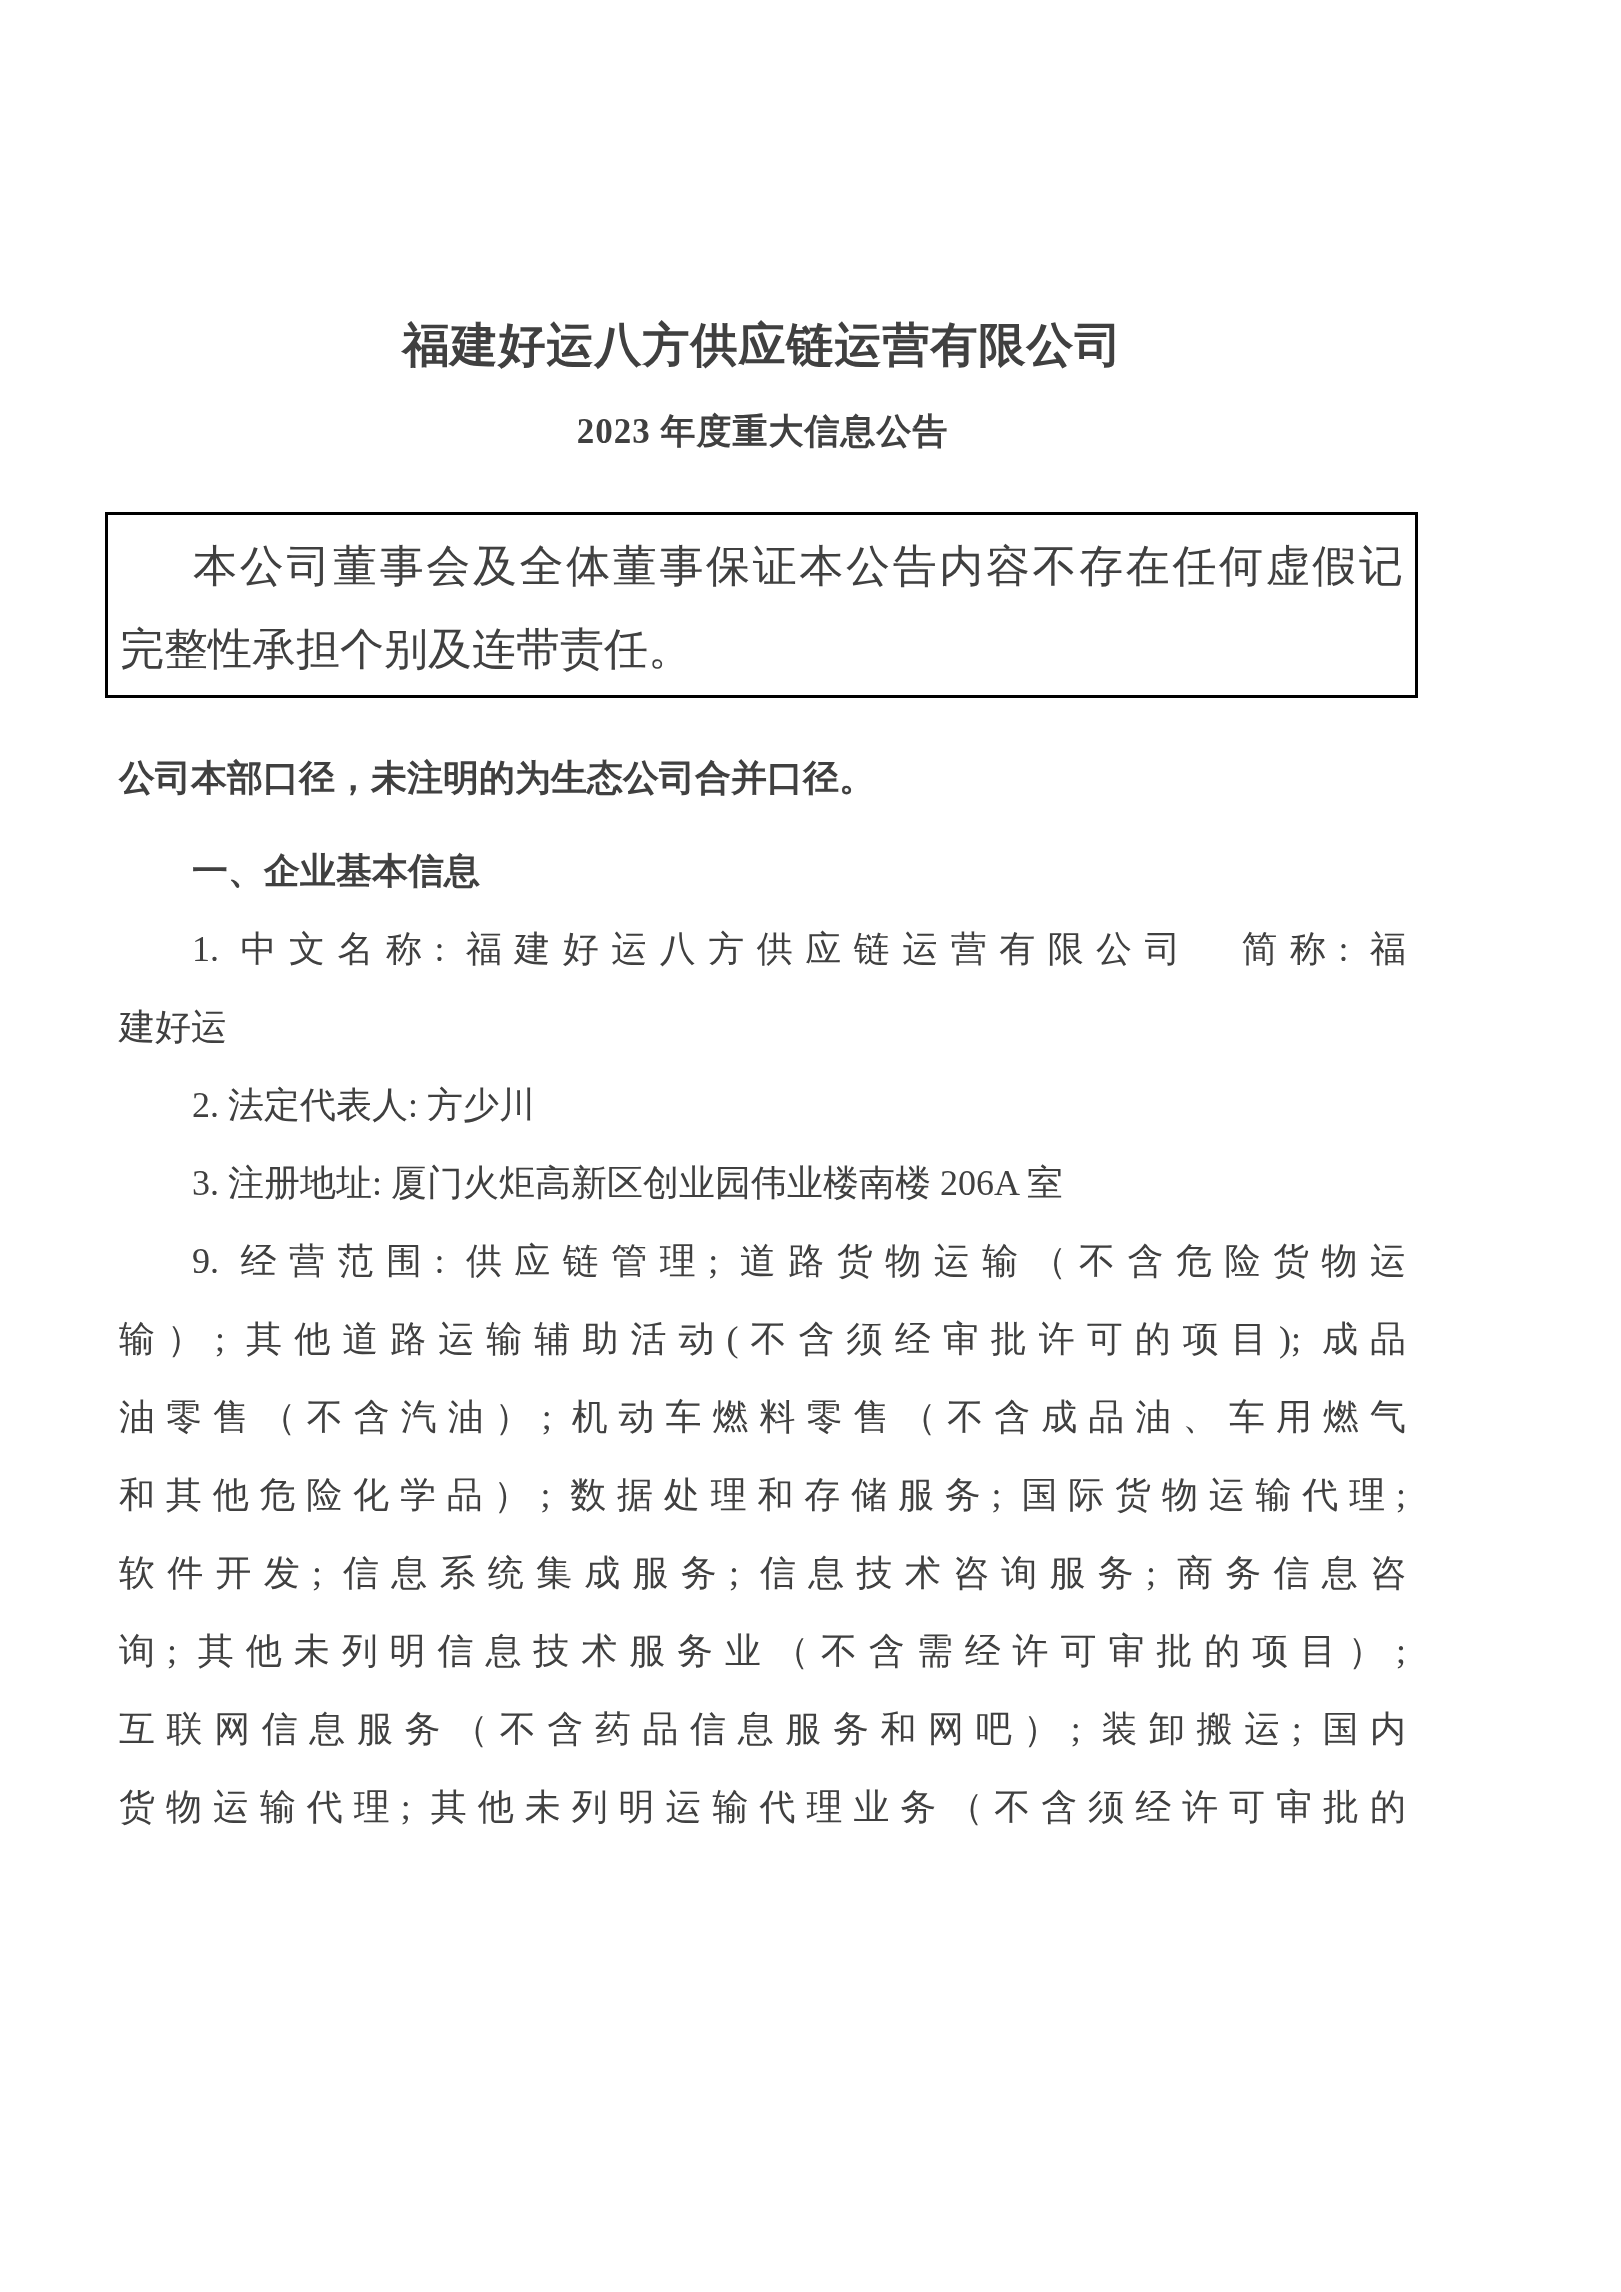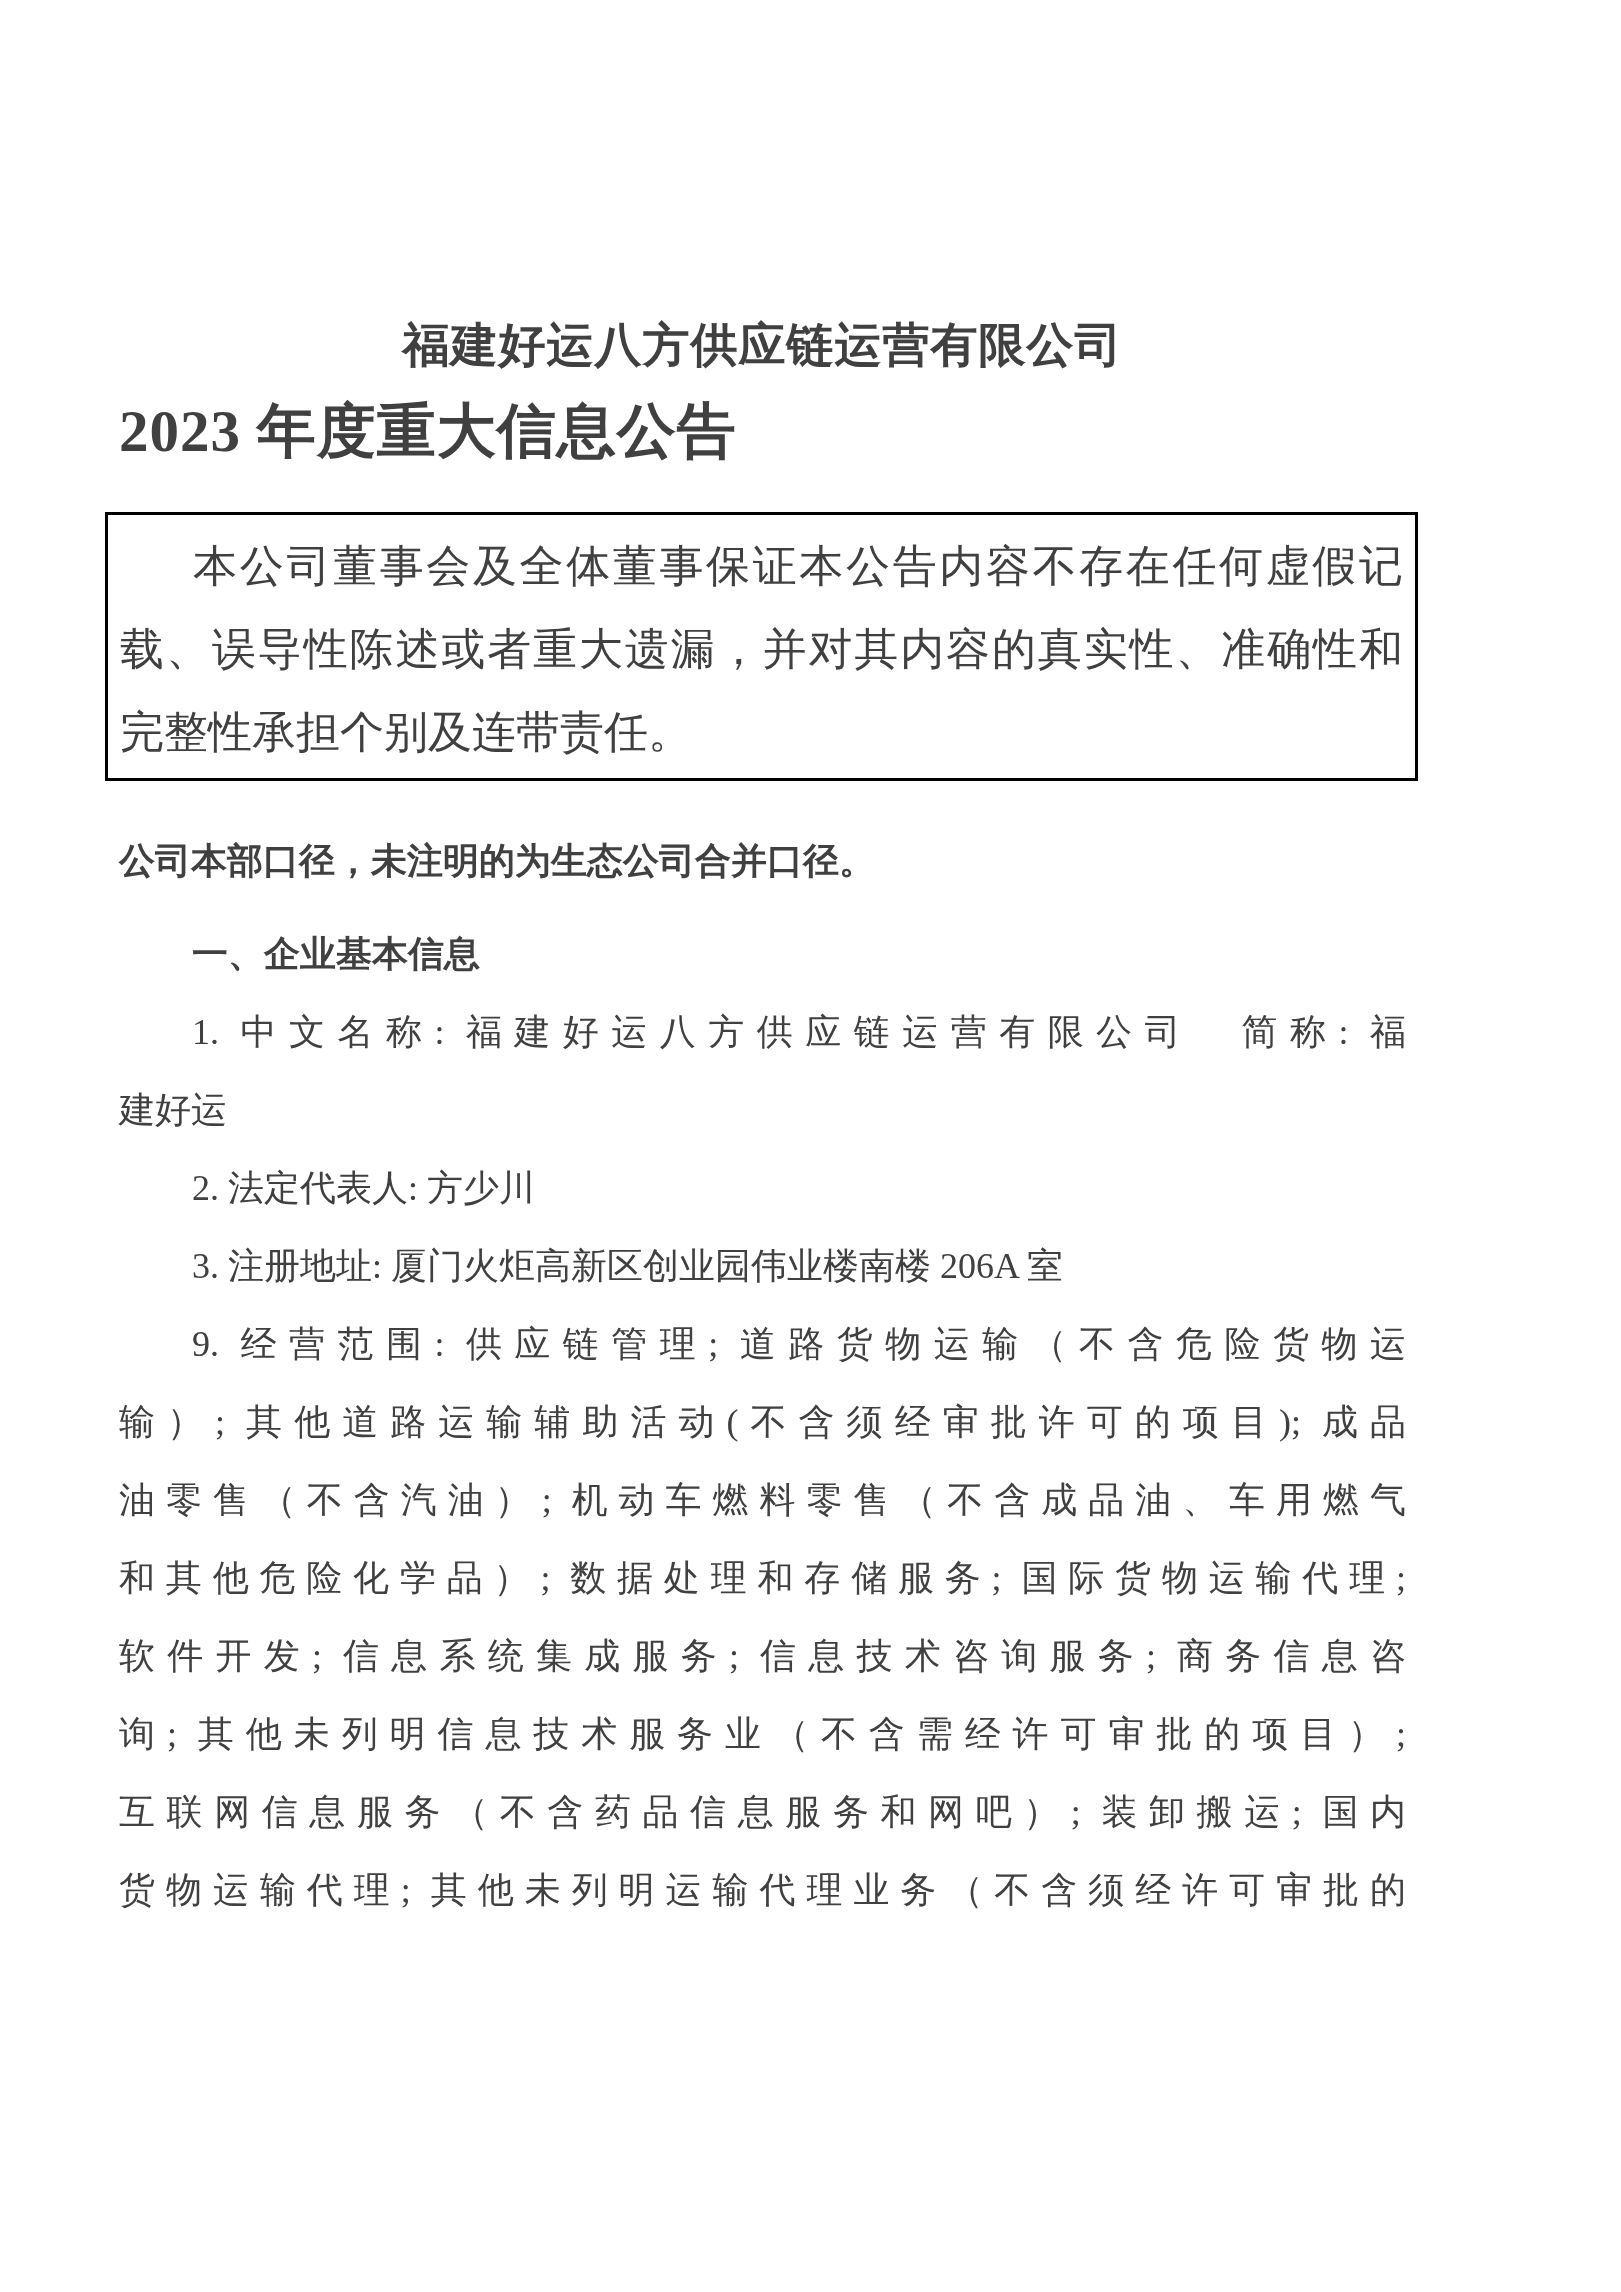--- a/index.html
+++ b/index.html
@@ -22,21 +22,22 @@
   .doc-title {
     margin: 0;
     text-align: center;
     font-size: 47px;
     font-weight: bold;
     line-height: 55px;
     letter-spacing: 1px;
   }
   .doc-subtitle {
     margin: 33px 0 0 0;
-    font-size: 59px;
+    text-align: center;
+    font-size: 35px;
     font-weight: bold;
     line-height: 51px;
     letter-spacing: 1px;
   }
   .notice-box {
     margin: 55px -11.8px 0 -13.7px;
     border: 3.9px solid #000000;
     padding: 9.8px 11.8px 3.9px 11.8px;
   }
   .notice-box .line {
@@ -76,21 +77,20 @@
 <body>
 
 <div class="page">
 
   <h1 class="doc-title">福建好运八方供应链运营有限公司</h1>
 
   <h2 class="doc-subtitle">2023 年度重大信息公告</h2>
 
   <div class="notice-box">
       <div class="line indent full">本公司董事会及全体董事保证本公告内容不存在任何虚假记</div>
-      <div class="line full">载、误导性陈述或者重大遗漏，并对其内容的真实性、准确性和</div>
       <div class="line">完整性承担个别及连带责任。</div>
     </div>
 
   <div class="caliber">
       <div class="line">公司本部口径，未注明的为生态公司合并口径。</div>
     </div>
 
   <div class="section-heading indent">一、企业基本信息</div>
 
   <div class="items">

